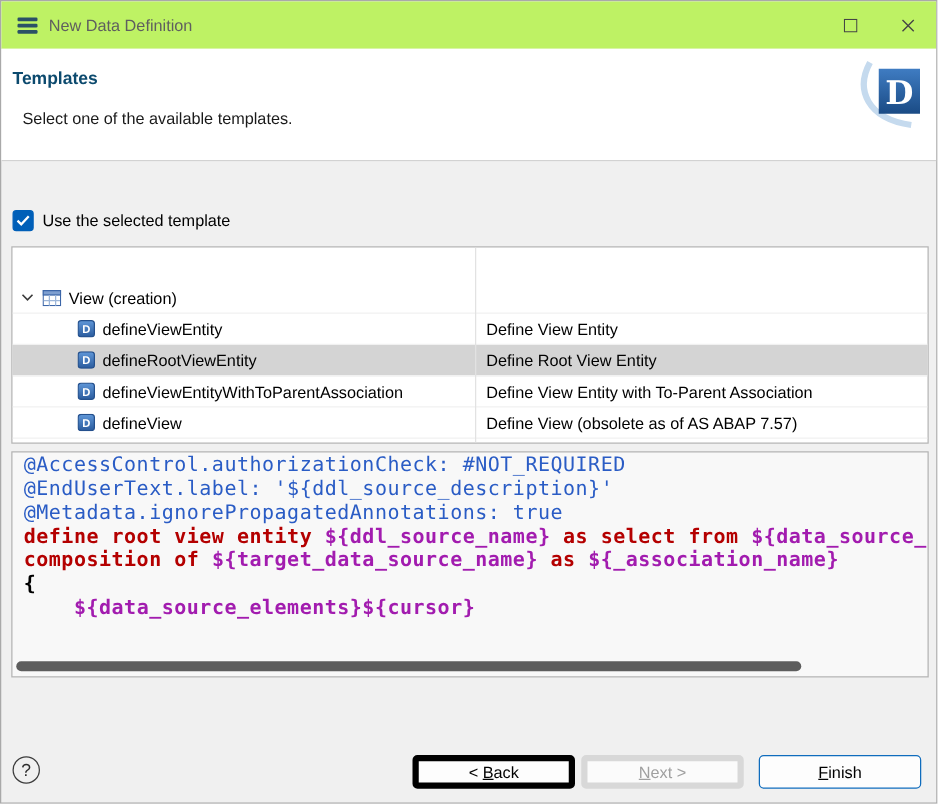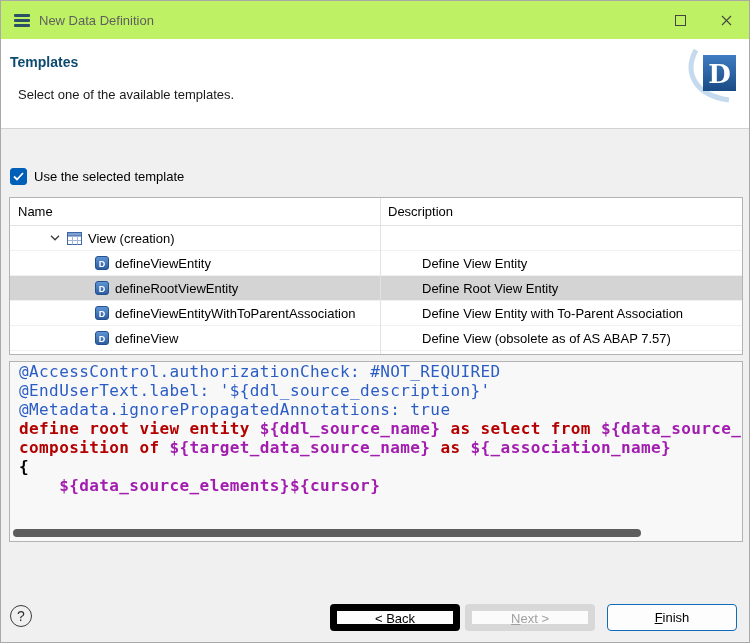--- a/index.html
+++ b/index.html
@@ -45,21 +45,21 @@
            background:#ffffff; border:1px solid #b3b3b3; overflow:hidden; }
   .col-divider { position:absolute; top:0; bottom:0; left:370px; width:1px;
                  background:#e2e2e2; z-index:2; }
   .thead { position:absolute; top:0; left:0; right:0; height:28px;
            border-bottom:1px solid #e2e2e2; background:#fff; }
   .th { position:absolute; top:0; line-height:27px; font-size:13px; color:#000; }
   .th-name { left:8px; }
   .th-desc { left:378px; }
   .tbody { position:absolute; top:28px; left:0; right:0; bottom:0; }
   .trow { position:relative; height:25px; display:flex; align-items:center;
-          font-size:13px; color:#000; border-bottom:1px solid #f1f1f1;padding-left:33px; }
+          font-size:13px; color:#000; border-bottom:1px solid #f1f1f1; }
   .trow.selected { background:#d4d4d4; }
   .cell-name { width:370px; flex:none; height:100%; display:flex; align-items:center;
                overflow:hidden; white-space:nowrap; }
   .cell-desc { flex:1; height:100%; display:flex; align-items:center; padding-left:9px;
                overflow:hidden; white-space:nowrap; }
   .chevron { margin-left:7px; display:flex; align-items:center; }
   .gicon { margin-left:7px; display:flex; align-items:center; }
   .ticon { margin-left:52px; display:flex; align-items:center; flex:none; }
   .row-label { margin-left:6px; white-space:nowrap; }
 
@@ -78,21 +78,21 @@
                    background:#5d5d5d; border-radius:4px; }
 
   
   .footer { position:absolute; left:0; right:0; bottom:0; height:52px; }
   .help-btn { position:absolute; left:9px; bottom:15px; width:22px; height:22px;
               border:1px solid #3c3c3c; border-radius:50%; display:flex;
               align-items:center; justify-content:center; font-size:14px;
               color:#2e2e2e; background:transparent; cursor:default; }
   .buttons { position:absolute; right:12px; bottom:11px; display:flex; align-items:center; }
   .btn { width:130px; height:27px; font-size:13px; font-family:"Liberation Sans", sans-serif;
-         background:#fdfdfd; border:7px solid #000000; border-radius:4px; color:#000;
+         background:#fdfdfd; border:5px solid #000000; border-radius:4px; color:#000;
          cursor:default; }
   .btn-next   { margin-left:5px; }
   .btn-finish { margin-left:12px;text-align:center; }
   .btn-cancel { margin-left:14px; }
   .btn.disabled { color:#a0a0a0; background:#fbfbfb; border-color:#d8d8d8; }
   .btn.default { border:1px solid #0f6cbd; }
   .btn u { text-decoration:underline; }
 </style>
 </head>
 <body>
@@ -149,24 +149,20 @@
       <div class="checkbox checked">
         <svg width="11" height="9" viewBox="0 0 11 9">
           <path d="M1 4.5 L4 7.5 L10 1" stroke="#ffffff" stroke-width="1.8" fill="none"></path>
         </svg>
       </div>
       <div class="checkbox-label">Use the selected template</div>
     </div>
 
     <div class="table">
       <div class="col-divider"></div>
-      <div class="thead">
-        <div class="th th-name">Name</div>
-        <div class="th th-desc">Description</div>
-      </div>
       <div class="tbody">
 
         <div class="trow group-row">
           <span class="chevron">
             <svg width="10" height="6" viewBox="0 0 10 6">
               <polyline points="1,0.8 5,4.8 9,0.8" fill="none" stroke="#3a3a3a" stroke-width="1.3"></polyline>
             </svg>
           </span>
           <span class="gicon">
             <svg width="15" height="13" viewBox="0 0 15 13">

